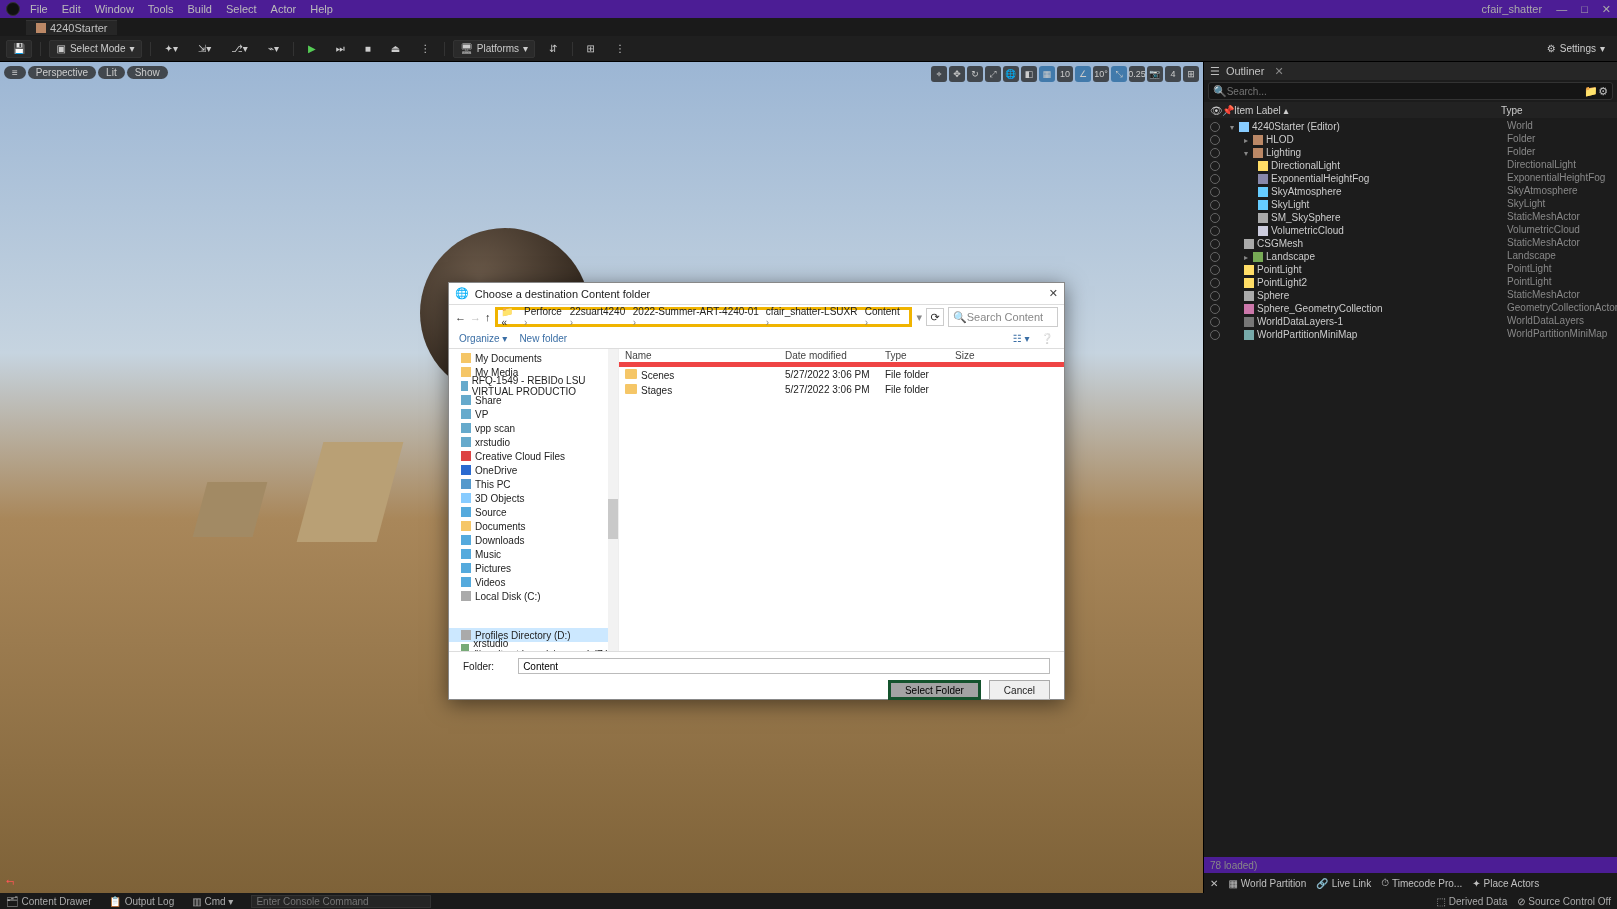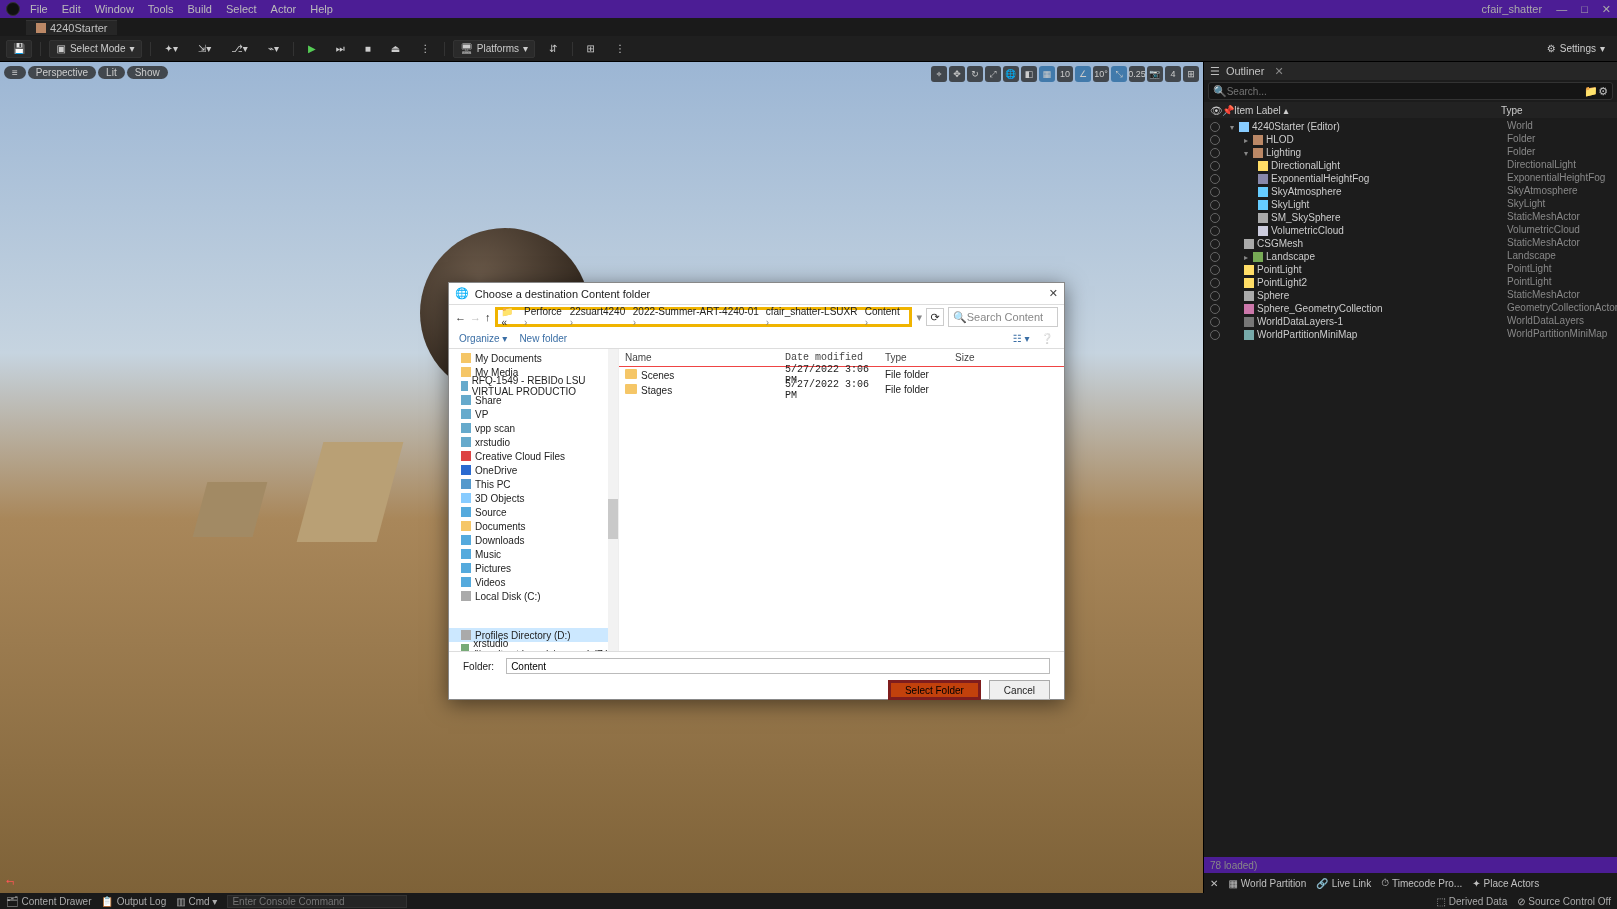--- a/index.html
+++ b/index.html
@@ -49,21 +49,21 @@
 .trow .lbl{flex:1; display:flex; align-items:center; gap:3px; padding-left:6px;}
 .trow .typ{width:110px; color:#888;}
 .ind{display:inline-block;}
 .ico-s{width:10px;height:10px;display:inline-block;}
 .outliner-status{height:16px;background:#4c1d95;color:#888;font-size:10px;padding:0 6px;display:flex;align-items:center;}
 .detail-tabs{height:20px;background:#1a1a1a;display:flex;align-items:center;gap:10px;padding:0 6px;font-size:10px;}
 .detail-tabs span{display:flex;align-items:center;gap:3px;}
 .detail-body{flex:1;display:flex;align-items:flex-start;justify-content:center;padding-top:16px;color:#666;font-size:10px;}
 
 
-.bottombar { height:16px; background:#1a1a1a; display:flex; align-items:center; padding:0 6px; gap:10px; font-size:10px; color:#aaa;}
+.bottombar { height:16px; background:#1a1a1a; display:flex; align-items:center; padding:0 6px; gap:18px; font-size:10px; color:#aaa;}
 .bottombar .right{margin-left:auto;display:flex;gap:10px;}
 .bottombar input{background:#252525;border:1px solid #333;color:#666;font-size:10px;padding:0 4px;width:180px;}
 
 
 .dialog { position:absolute; top:282px; left:448px; width:617px; height:418px; background:#fff; color:#222; border:1px solid #888; box-shadow:0 4px 20px rgba(0,0,0,.5);}
 .dlg-title { height:22px; display:flex; align-items:center; padding:0 6px; gap:6px; border-bottom:1px solid #ddd;}
 .dlg-title .x{margin-left:auto;color:#444;}
 .dlg-addr { height:24px; display:flex; align-items:center; padding:0 6px; gap:4px;}
 .dlg-crumb { flex:1; height:20px; border:3px solid #f0b400; background:#fff; display:flex; align-items:center; padding:0 4px; font-size:10px; gap:2px;}
 .dlg-crumb .seg::after{content:" ›"; color:#888;}
@@ -72,33 +72,33 @@
 .dlg-toolbar{height:20px;border-bottom:1px solid #ddd;display:flex;align-items:center;padding:0 10px;gap:12px;font-size:10px;color:#3a6ea5;}
 .dlg-toolbar .r{margin-left:auto;color:#3a6ea5;}
 .dlg-body{display:flex;height:302px;}
 .dlg-nav{width:170px;border-right:1px solid #eee;overflow:hidden;padding:2px 0;position:relative;}
 .dlg-nav .sb{position:absolute;right:0;top:0;bottom:0;width:10px;background:#f2f2f2;}
 .dlg-nav .sbthumb{position:absolute;right:0;top:150px;width:10px;height:40px;background:#c9c9c9;}
 .nrow{height:14px;display:flex;align-items:center;padding-left:12px;gap:4px;font-size:10px;}
 .nrow.sel{background:#cce8ff;margin-top:25px;}
 .nrow .ni{width:10px;height:10px;}
 .dlg-list{flex:1;}
-.dlg-list-hdr{height:18px;display:flex;align-items:center;font-size:10px;border-bottom:1px solid #ef4444;color:#444;}
+.dlg-list-hdr{height:18px;display:flex;align-items:center;font-size:10px;border-bottom:5px solid #ef4444;color:#444;}
 .dlg-list-hdr div{padding:0 6px;}
-.lc-n{width:160px;} .lc-d{width:100px;font-family:Liberation Mono, monospace;} .lc-t{width:70px;} .lc-s{width:50px;}
+.lc-n{width:160px;} .lc-d{width:100px;} .lc-t{width:70px;} .lc-s{width:50px;}
 .frow{height:15px;display:flex;align-items:center;font-size:10px;}
 .frow div{padding:0 6px;}
 .folder-ico{width:12px;height:10px;background:#f5c667;border-radius:1px;display:inline-block;margin-right:4px;}
 .dlg-footer{height:50px;border-top:1px solid #ddd;padding:6px 14px;display:flex;flex-direction:column;gap:6px;}
-.dlg-foot-row1{display:flex;align-items:center;gap:12px;}
+.dlg-foot-row1{display:flex;align-items:center;gap:24px;}
 .dlg-foot-row1 label{font-size:10px;}
 .dlg-foot-row1 input{flex:1;border:1px solid #bbb;height:16px;font-size:10px;padding:0 4px;}
 .dlg-foot-row2{display:flex;justify-content:flex-end;gap:8px;}
 .dlg-btn{height:20px;padding:0 14px;border:1px solid #aaa;background:#efefef;font-size:10px;display:flex;align-items:center;}
-.dlg-btn.primary{border:3px solid #7f1d1d;background:#c2410c;color:#000;}
+.dlg-btn.primary{border:3px solid #14532d;background:#a3a3a3;color:#000;}
 
 .eye{width:10px;height:10px;border:1px solid #666;border-radius:50%;}
 .caret::before{content:"▸";color:#888;font-size:8px;margin-right:2px;}
 .caret.open::before{content:"▾";}
 </style>
 </head>
 <body>
 
 <div class="titlebar">
   <div class="ue-logo"></div>

